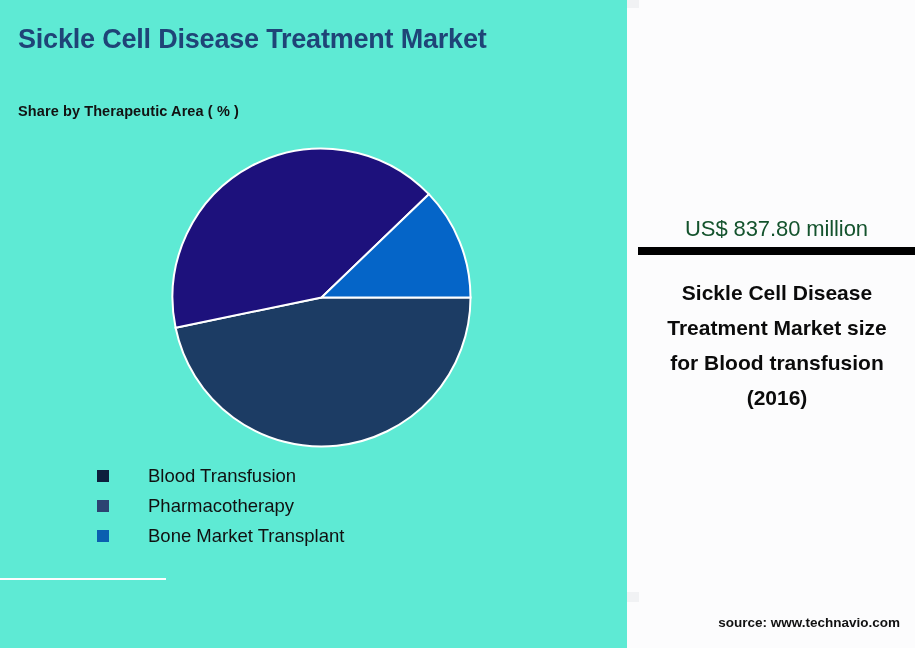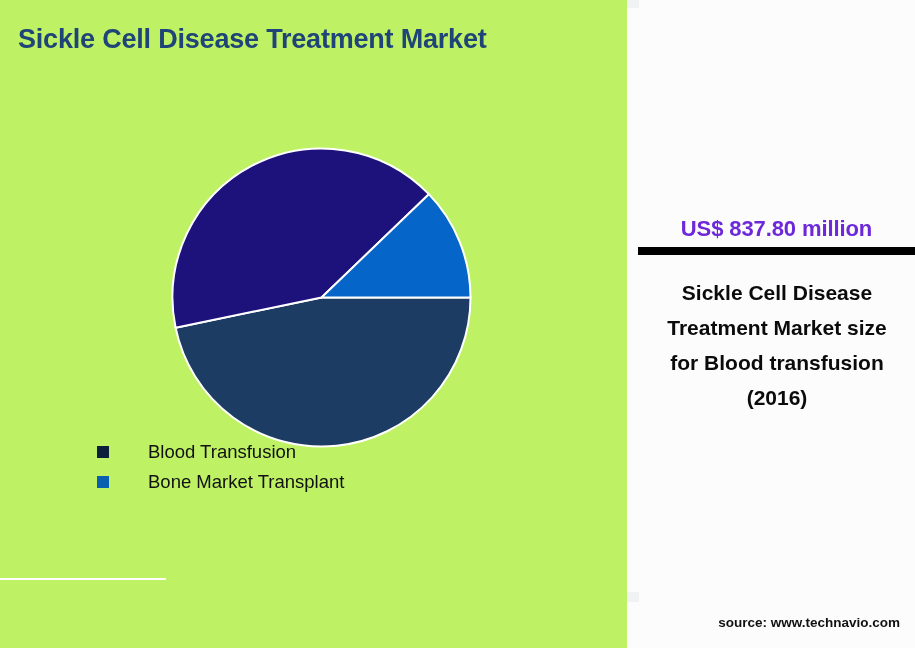--- a/index.html
+++ b/index.html
@@ -14,21 +14,21 @@
     overflow: hidden;
     position: relative;
   }
 
   
   #left-panel {
     position: absolute;
     left: 0; top: 0;
     width: 627px;
     height: 648px;
-    background: #bef264;
+    background: #5eead4;
   }
 
   #chart-title {
     position: absolute;
     left: 18px;
     top: 24px;
     width: 500px;
     font-size: 27px;
     font-weight: bold;
     line-height: 1.13;
@@ -56,21 +56,21 @@
   #pie-svg {
     display: block;
     width: 303px;
     height: 303px;
   }
 
   
   #legend {
     position: absolute;
     left: 97px;
-    top: 437px;
+    top: 461px;
   }
   .legend-row {
     display: flex;
     align-items: center;
     height: 30px;
   }
   .legend-swatch {
     width: 12px;
     height: 12px;
     flex: 0 0 auto;
@@ -117,22 +117,22 @@
     background: #f1f2f4;
   }
 
   #kpi-value {
     position: absolute;
     left: 638px;
     top: 216px;
     width: 277px;
     text-align: center;
     font-size: 22px;
-    font-weight: bold;
-    color: #6d28d9;
+    font-weight: normal;
+    color: #14532d;
     letter-spacing: -0.1px;
   }
 
   #kpi-divider {
     position: absolute;
     left: 638px;
     top: 247px;
     width: 277px;
     height: 8px;
     background: #000000;
@@ -161,37 +161,42 @@
     color: #111111;
   }
 </style>
 </head>
 <body>
 
 <div id="left-panel">
 
   <div id="chart-title">Sickle Cell Disease Treatment Market</div>
 
+  <div id="chart-subtitle">Share by Therapeutic Area ( % )</div>
 
   <div id="pie-wrap">
     <svg id="pie-svg" viewBox="0 0 303 303">
       <g id="pie-slices">
           <path d="M 151.5 151.5 L 5.60 181.72 A 149 149 0 0 0 300.50 151.50 Z" fill="#1c3c64" stroke="#ffffff" stroke-width="2"></path>
           <path d="M 151.5 151.5 L 258.86 48.18 A 149 149 0 0 0 5.60 181.72 Z" fill="#1d117c" stroke="#ffffff" stroke-width="2"></path>
           <path d="M 151.5 151.5 L 300.50 151.50 A 149 149 0 0 0 258.86 48.18 Z" fill="#0565c8" stroke="#ffffff" stroke-width="2"></path>
         </g>
     </svg>
   </div>
 
   <div id="legend">
     <div class="legend-row">
       <span class="legend-swatch" style="background: rgb(13, 31, 61);"></span>
       <span class="legend-label">Blood Transfusion</span>
     </div>
     <div class="legend-row">
+      <span class="legend-swatch" style="background: rgb(44, 67, 114);"></span>
+      <span class="legend-label">Pharmacotherapy</span>
+    </div>
+    <div class="legend-row">
       <span class="legend-swatch" style="background: rgb(11, 95, 176);"></span>
       <span class="legend-label">Bone Market Transplant</span>
     </div>
   </div>
 
   <div id="bottom-rule"></div>
 </div>
 
 <div id="right-panel"></div>
 <div id="right-panel-top-gap"></div>

